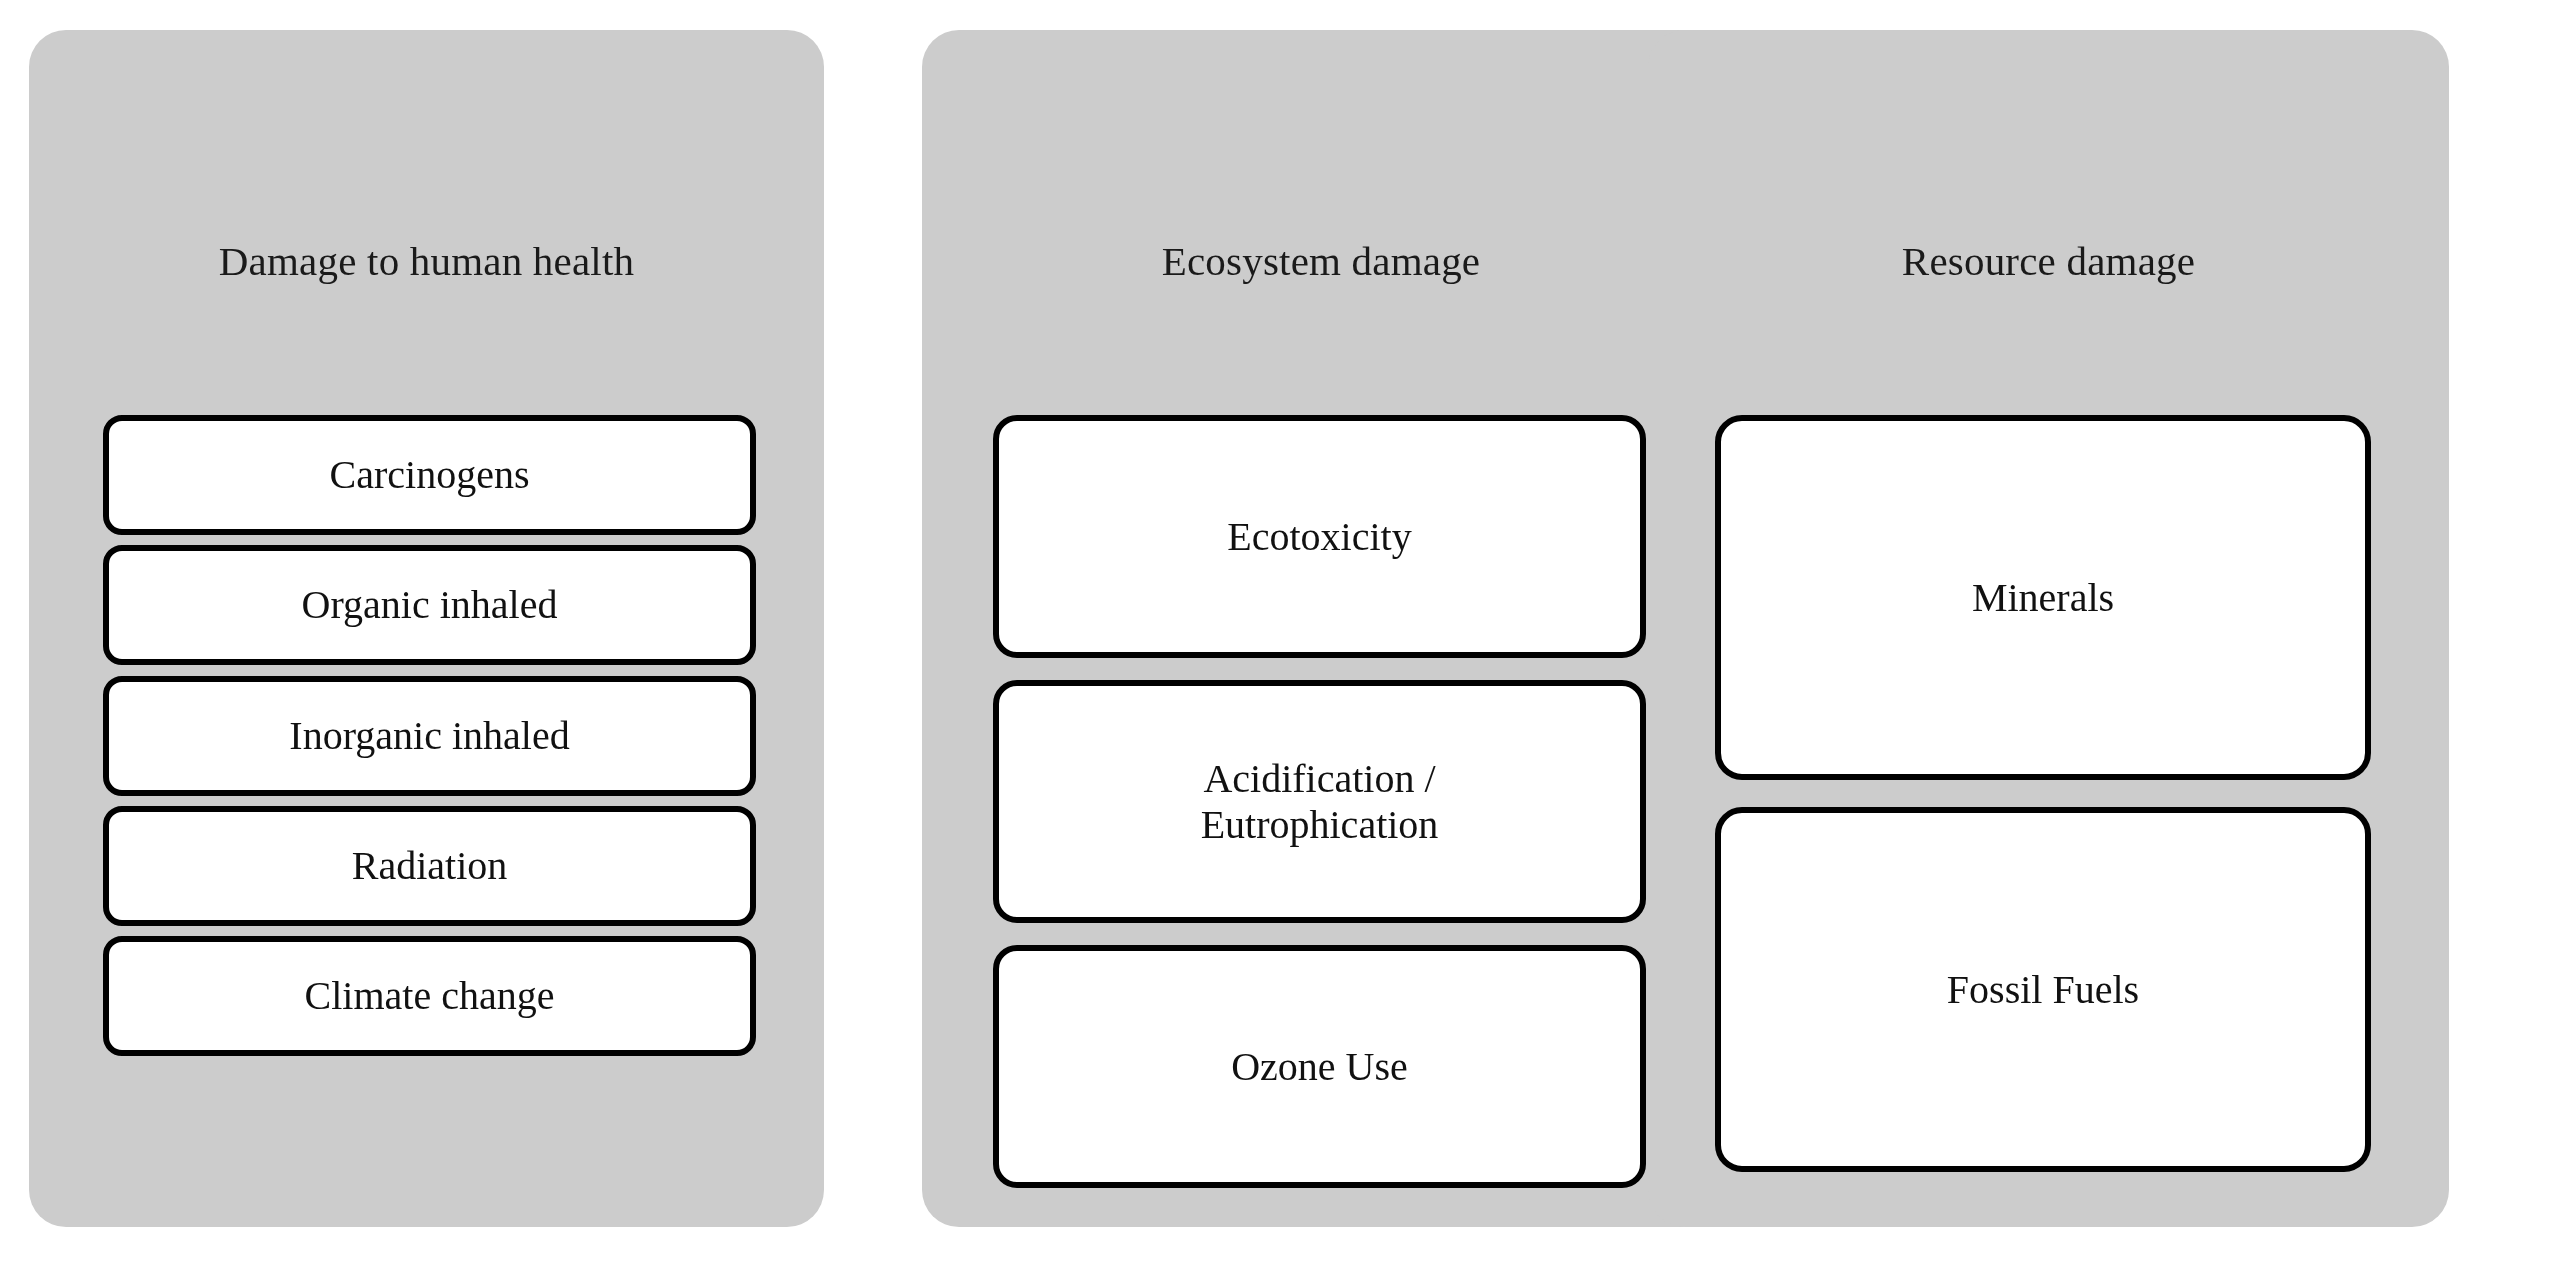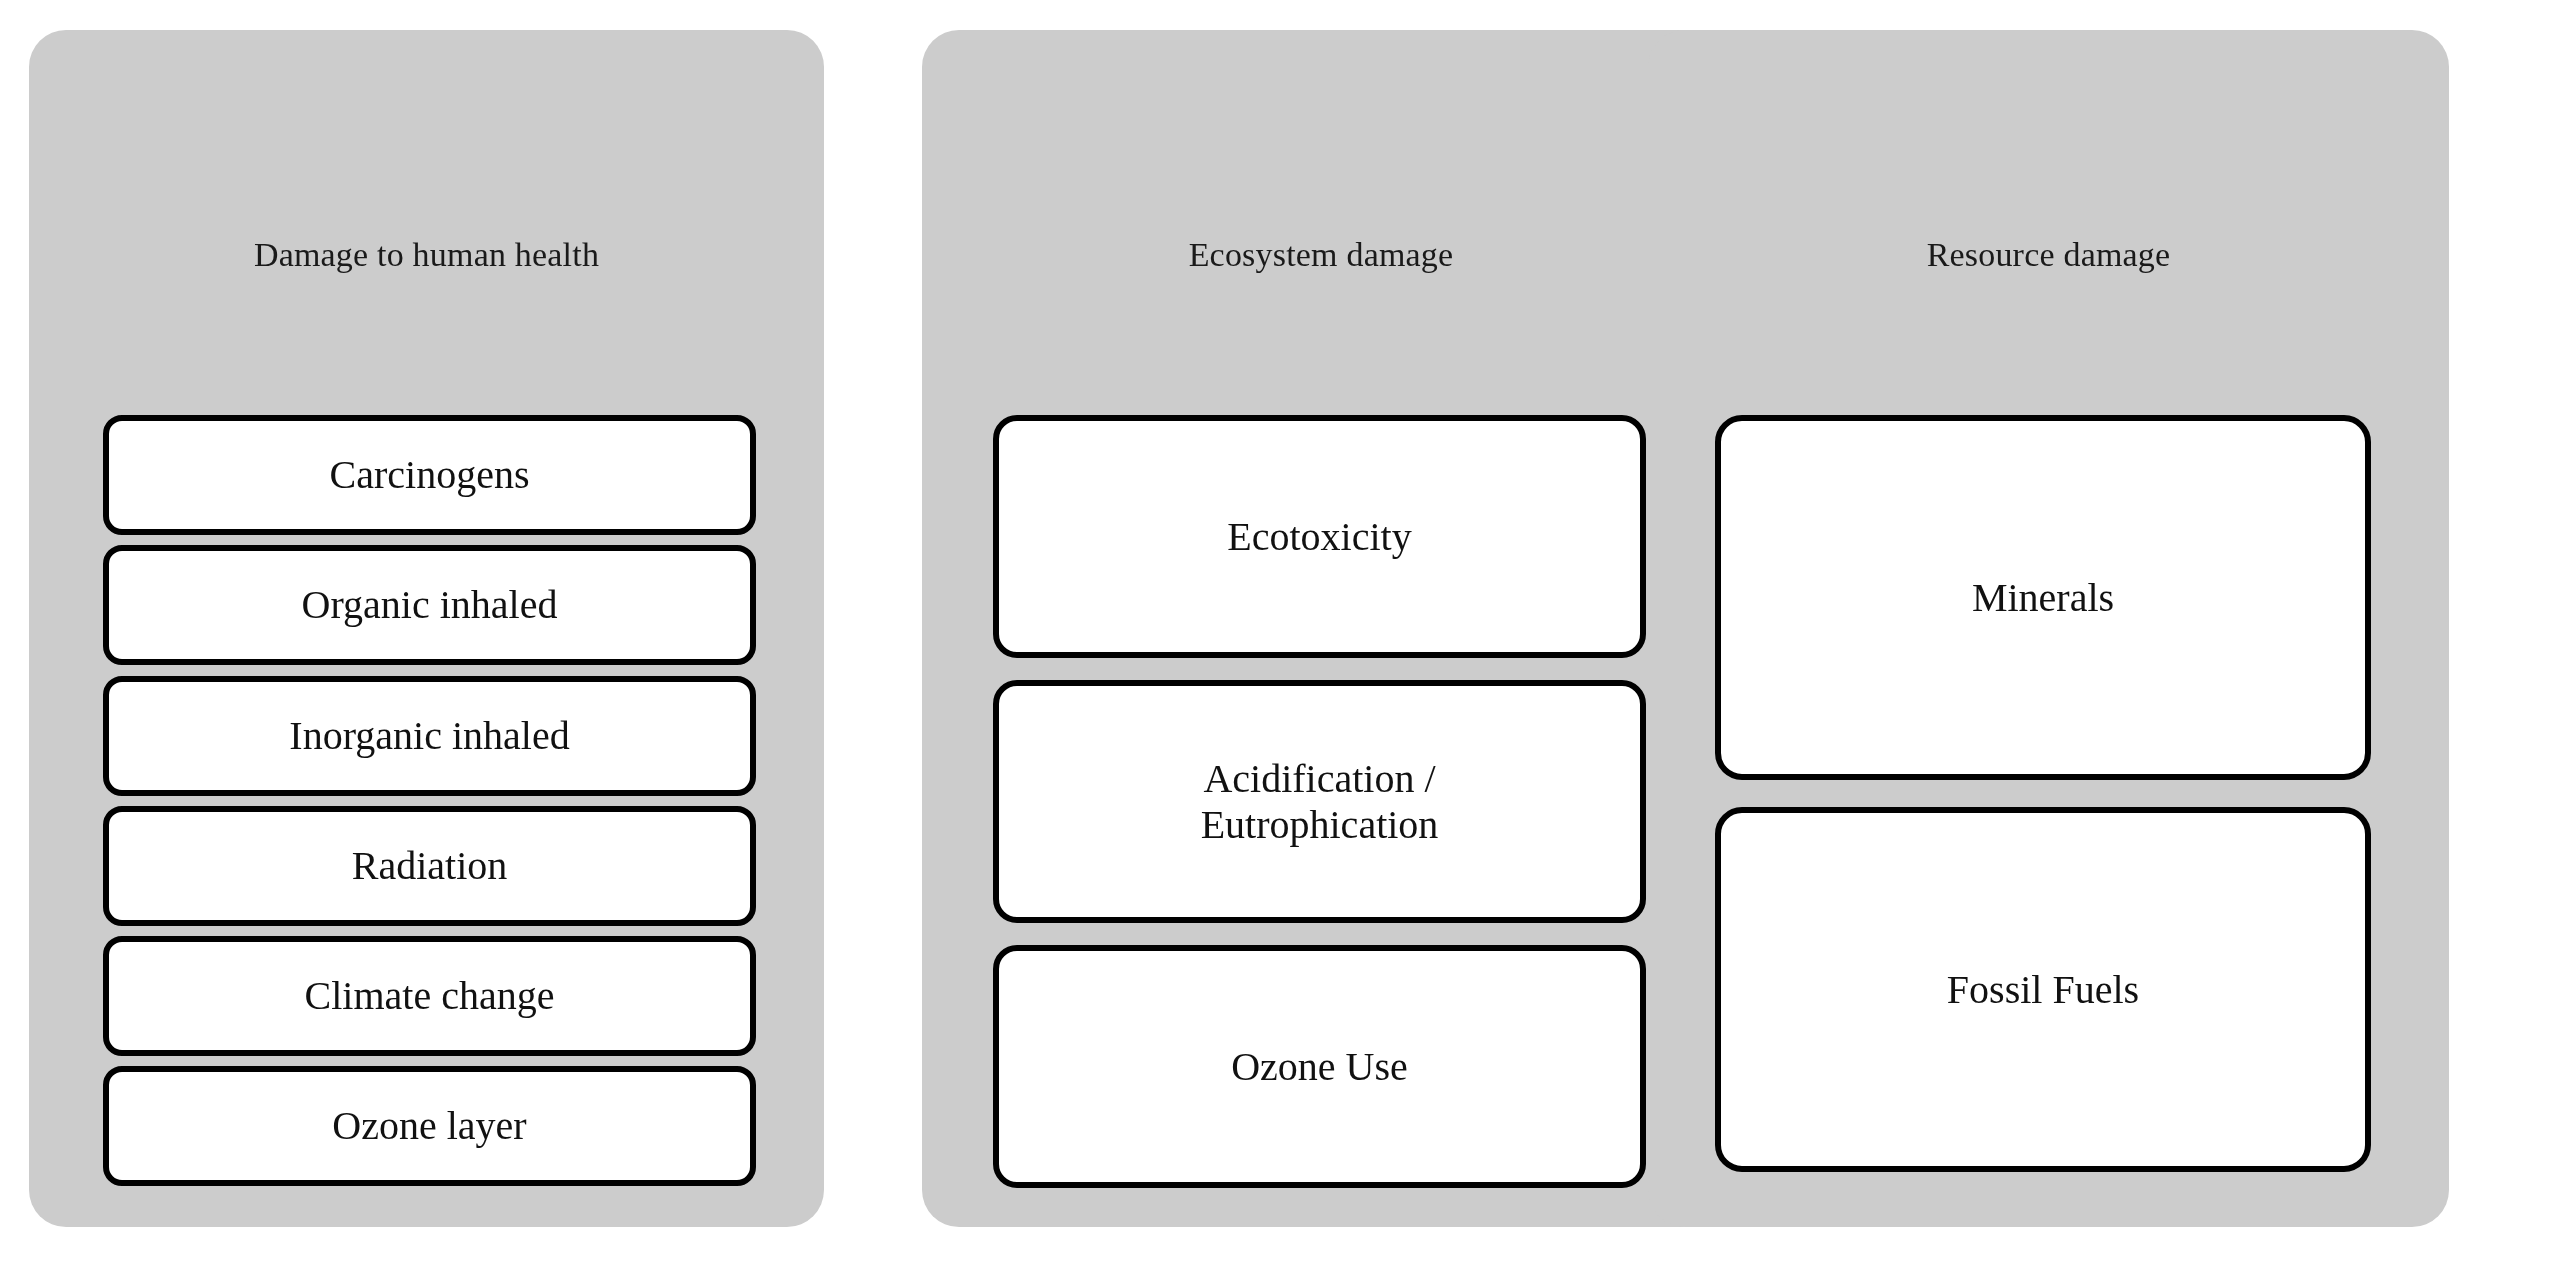--- a/index.html
+++ b/index.html
@@ -36,21 +36,21 @@
   .panel-2 { left: 886px; width: 798px; margin-left: 36px; }
   .panel-3 { left: 1648px; width: 801px; }
 
   
   .panel-title {
     position: absolute;
     left: 0;
     right: 0;
     top: 173px;
     text-align: center;
-    font-size: 34px;
+    font-size: 41px;
     line-height: 48px;
     color: #1a1a1a;
     font-weight: 400;
     letter-spacing: 0.2px;
     white-space: nowrap;
   }
 
   
   .box-stack {
     position: absolute;
@@ -102,23 +102,20 @@
       </div>
       <div class="box">
         <span class="box-label">Inorganic inhaled</span>
       </div>
       <div class="box">
         <span class="box-label">Radiation</span>
       </div>
       <div class="box">
         <span class="box-label">Climate change</span>
       </div>
-      <div class="box">
-        <span class="box-label">Ozone layer</span>
-      </div>
     </div>
   </section>
 
   <section class="panel panel-2">
     <h2 class="panel-title">Ecosystem damage</h2>
 
     <div class="box-stack">
       <div class="box">
         <span class="box-label">Ecotoxicity</span>
       </div>

